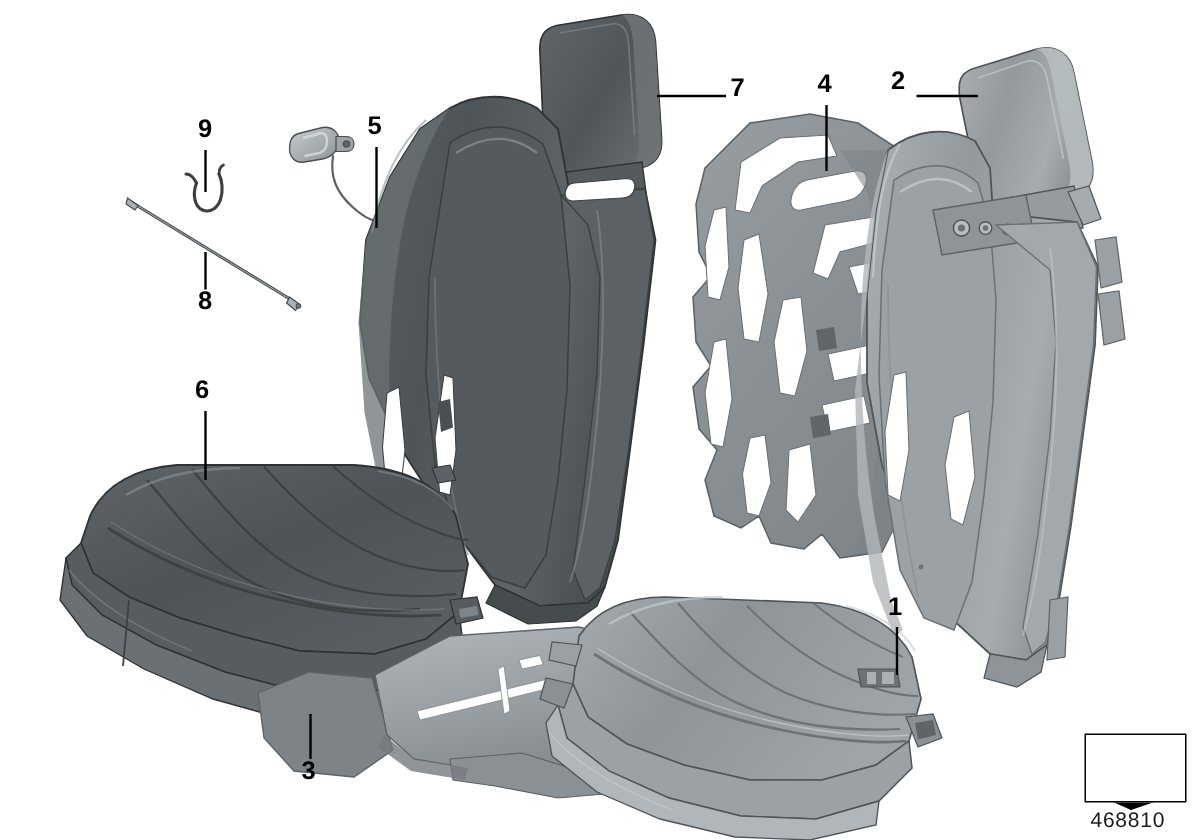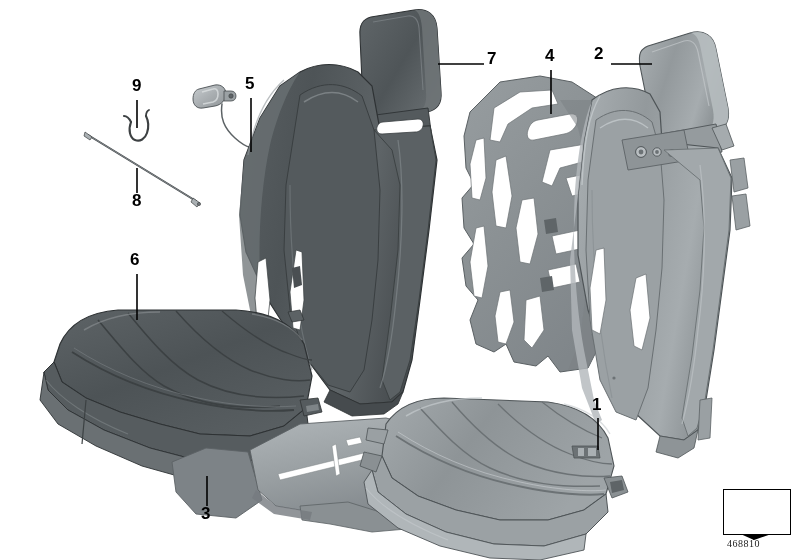--- a/index.html
+++ b/index.html
@@ -36,22 +36,22 @@
     user-select: none;
   }
   #id-box {
     position: absolute;
     box-sizing: border-box;
     border: 1px solid #000000;
     background: #ffffff;
   }
   #id-number {
     position: absolute;
-    font-family: Liberation Serif, serif;
-    font-size: 10px;
+    font-family: Liberation Sans, sans-serif;
+    font-size: 14px;
     color: #1a1a1a;
     letter-spacing: 0.5px;
     white-space: nowrap;
   }
 </style>
 </head>
 <body>
 
 <div id="diagram-root">
 

